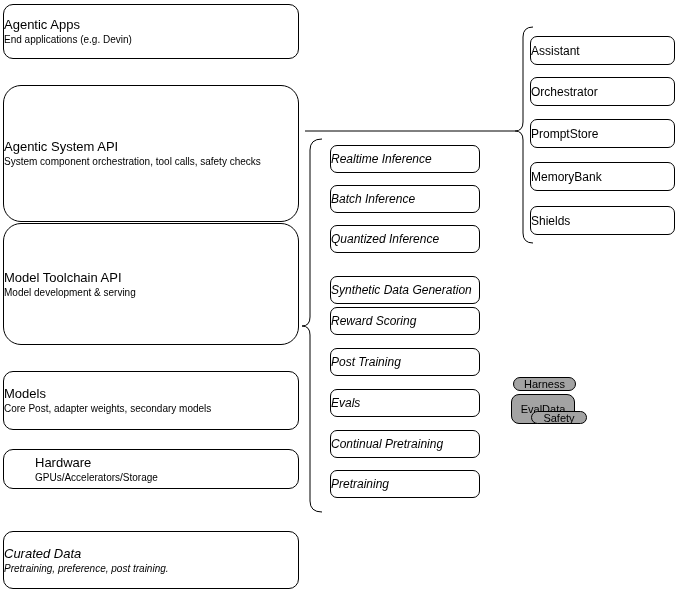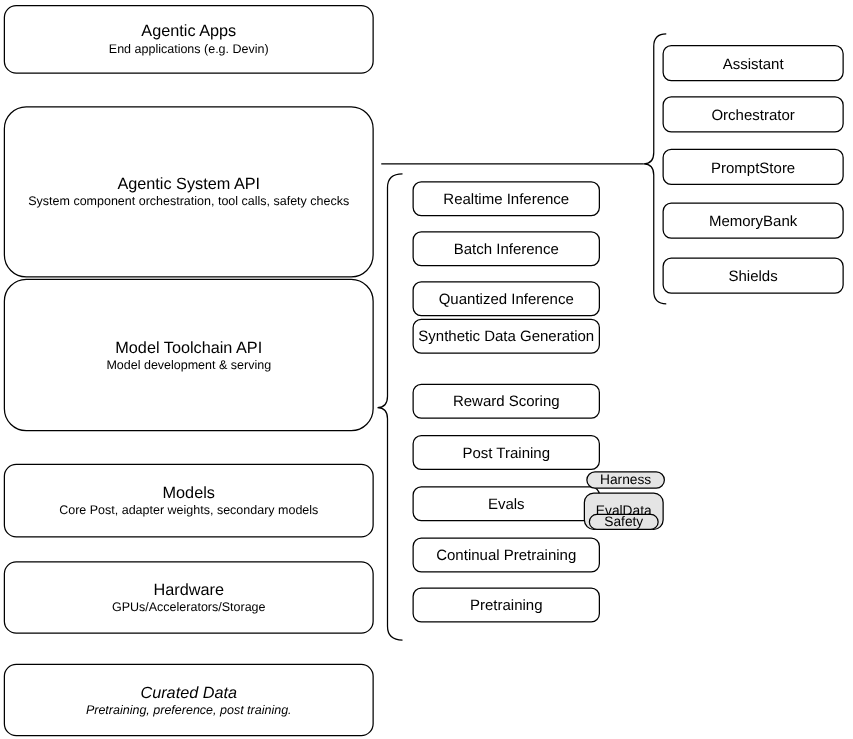--- a/index.html
+++ b/index.html
@@ -23,69 +23,71 @@
     z-index: 0;
     pointer-events: none;
   }
   .node {
     position: absolute;
     box-sizing: border-box;
     background: #ffffff;
     border: 1px solid #000000;
     display: flex;
     flex-direction: column;
-    align-items: center;
+    align-items: flex-start;
     justify-content: center;
     text-align: center;
     z-index: 1;
   }
   
   .stack-box { left: 3px; width: 296px; border-radius: 10px; }
   .stack-box.big { border-radius: 18px; }
   .stack-box .title { font-size: 13px; line-height: 16px; }
   .stack-box .subtitle { font-size: 10px; line-height: 13px; }
   #box-agentic-apps       { top: 4px;   height: 55px; }
   #box-agentic-system-api { top: 85px;  height: 137px; }
   #box-model-toolchain    { top: 223px; height: 122px; }
   #box-models             { top: 371px; height: 59px; }
-  #box-hardware           { top: 449px; height: 58px; }
+  #box-hardware           { top: 449px; height: 40px; padding-left: 31px; }
   #box-curated-data       { top: 531px; height: 58px; font-style: italic; }
 
   
   .mid-box {
     left: 330px;
     width: 150px;
     height: 28px;
     border-radius: 7px;
     font-size: 12px;
+    font-style: italic;
   }
   
   .right-box {
     left: 530px;
     width: 145px;
     height: 29px;
     border-radius: 7px;
     font-size: 12px;
   }
   
   .pill {
     position: absolute;
     box-sizing: border-box;
-    background: #e5e5e5;
+    background: #a3a3a3;
     border: 1px solid #000000;
     border-radius: 8px;
     display: flex;
     align-items: center;
     justify-content: center;
     font-size: 11px;
     z-index: 2;
+    margin-left: 44px;
   }
   #pill-harness  { left: 469px; top: 377px; width: 63px; height: 14px; }
   #pill-evaldata { left: 467px; top: 394px; width: 64px; height: 30px; }
-  #pill-safety   { left: 471px; top: 411px; width: 56px; height: 13px; }
+  #pill-safety   { left: 487px; top: 411px; width: 56px; height: 13px; }
 </style>
 </head>
 <body>
 
 <div id="canvas">
 
   <svg id="connectors" width="682" height="591" viewBox="0 0 682 591">
 
     <path d="M305,131 L515,131" fill="none" stroke="#000000" stroke-width="1"></path>
 
@@ -126,21 +128,21 @@
 
   <div class="node mid-box" style="top:145px">
     <span>Realtime Inference</span>
   </div>
   <div class="node mid-box" style="top:185px">
     <span>Batch Inference</span>
   </div>
   <div class="node mid-box" style="top:225px">
     <span>Quantized Inference</span>
   </div>
-  <div class="node mid-box" style="top:255px">
+  <div class="node mid-box" style="top:276px">
     <span>Synthetic Data Generation</span>
   </div>
   <div class="node mid-box" style="top:307px">
     <span>Reward Scoring</span>
   </div>
   <div class="node mid-box" style="top:348px">
     <span>Post Training</span>
   </div>
   <div class="node mid-box" style="top:389px">
     <span>Evals</span>

